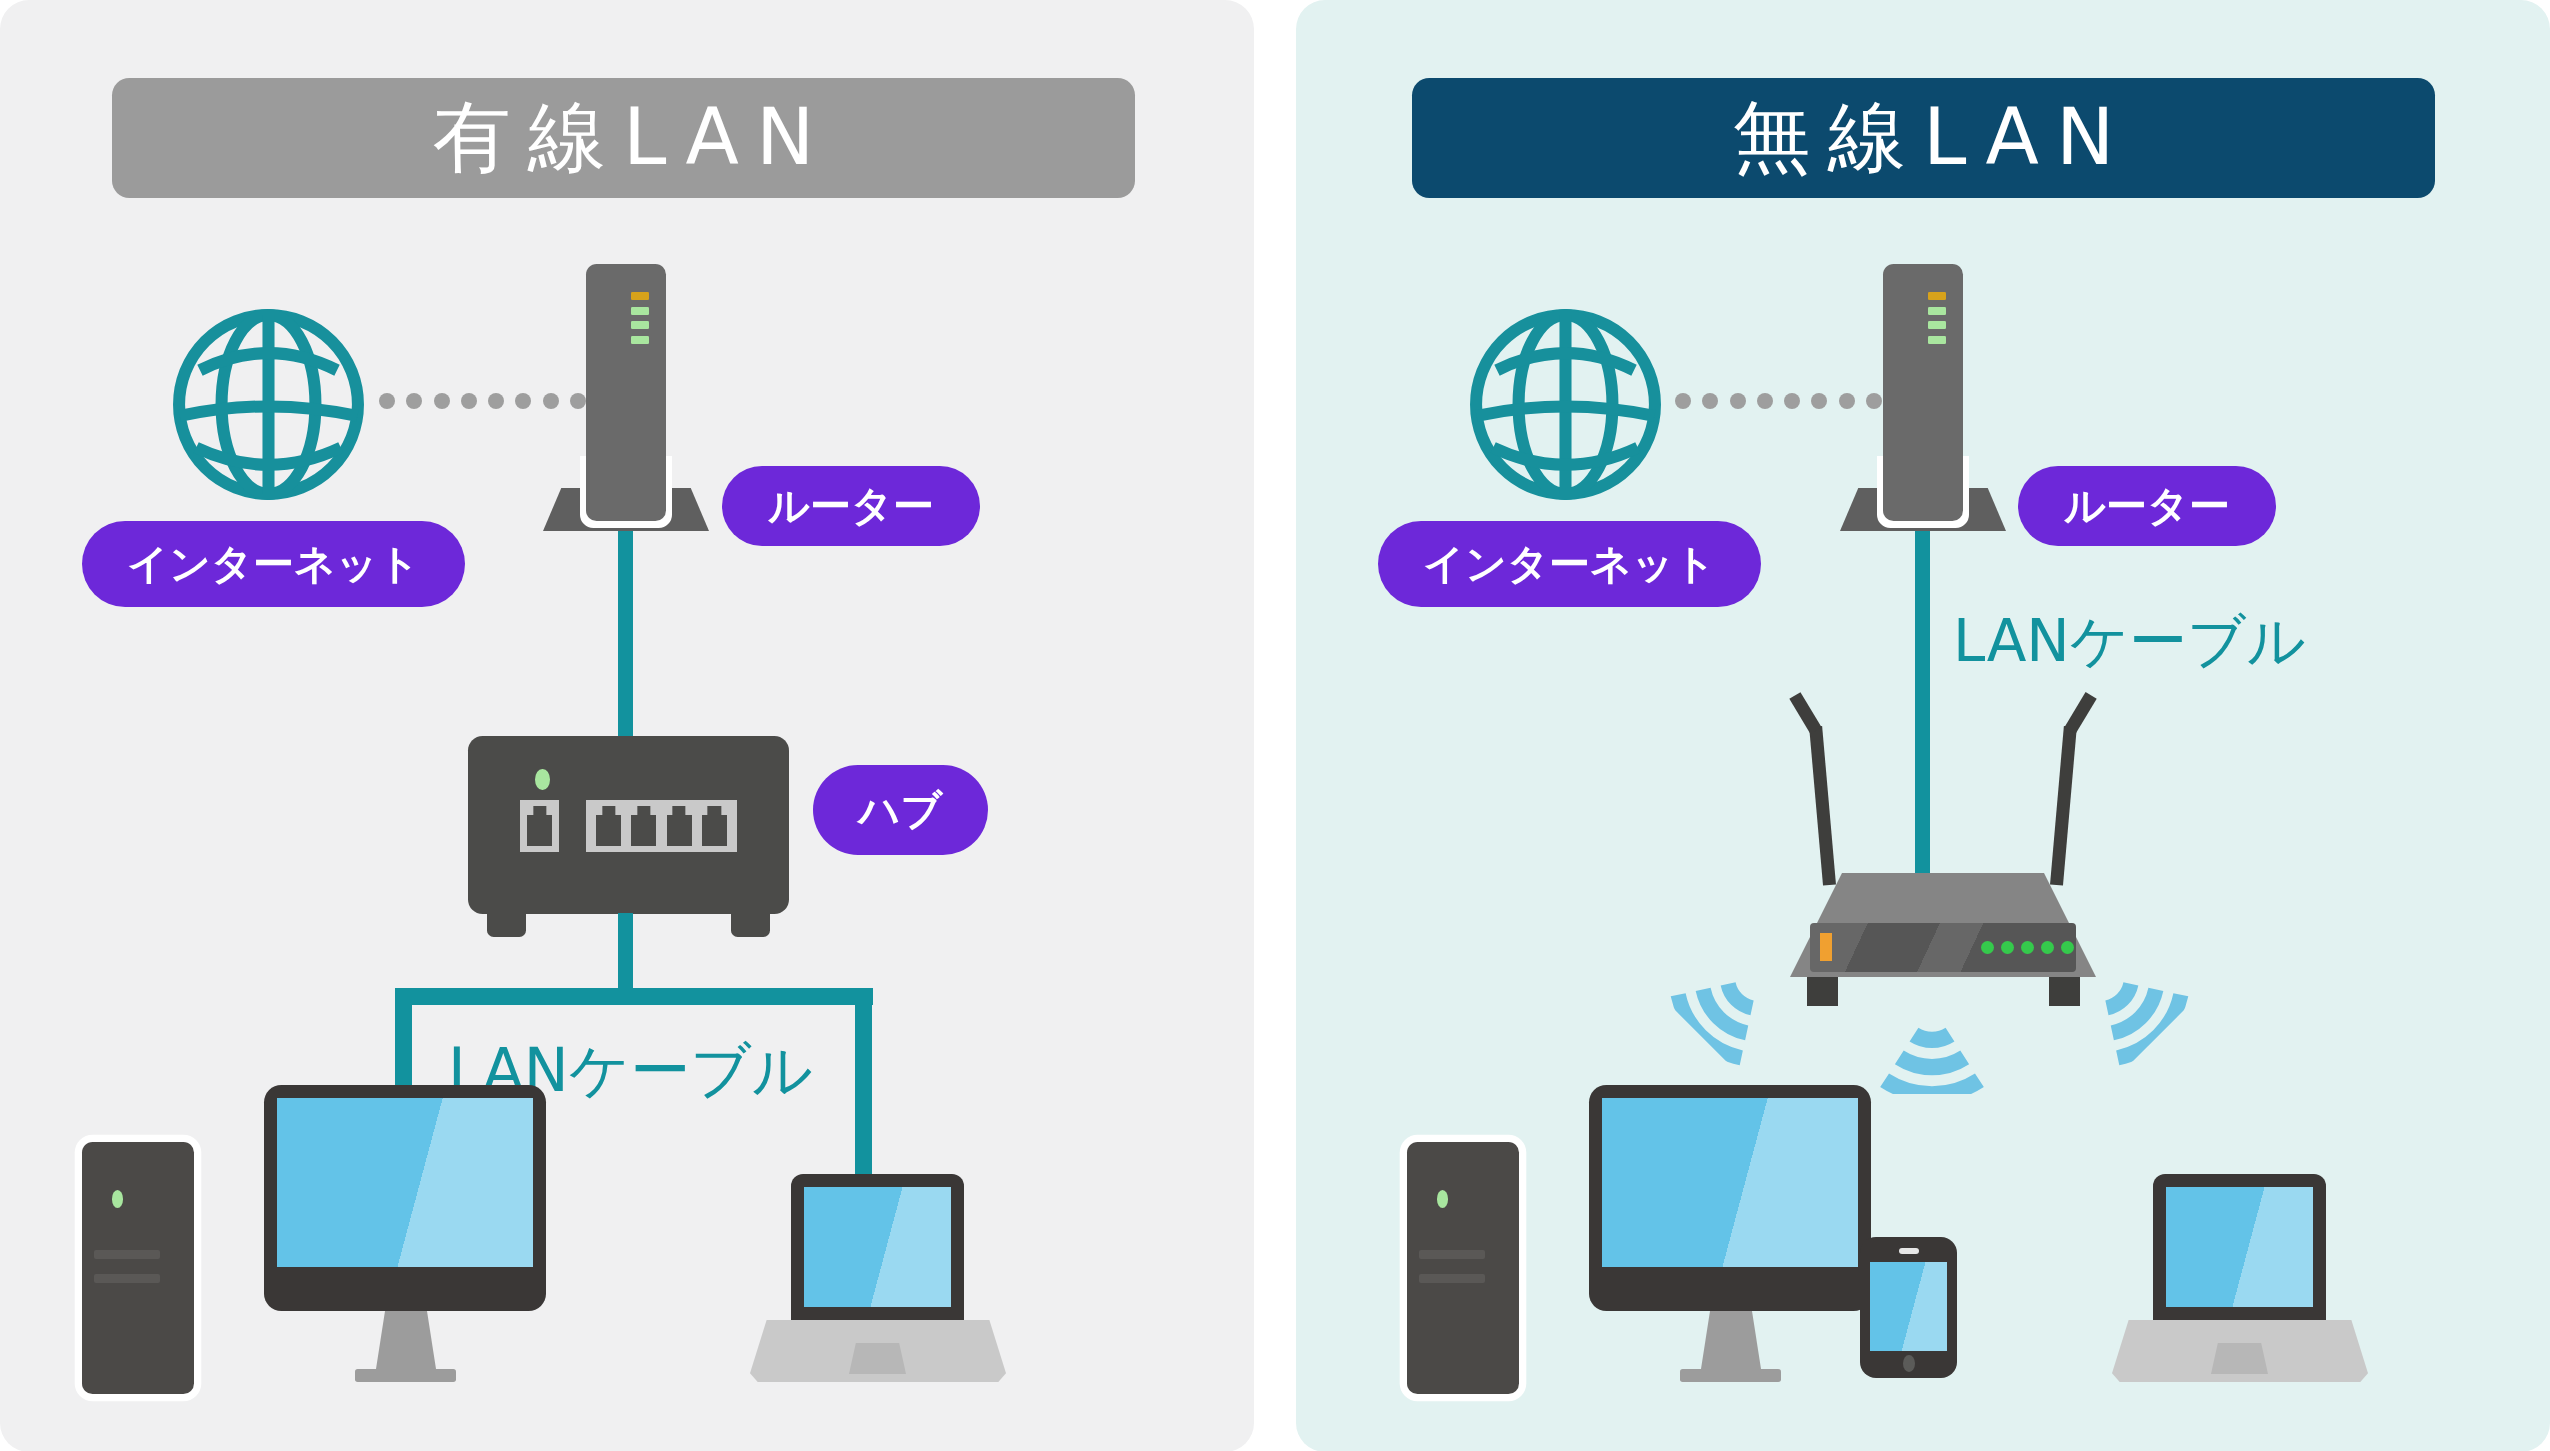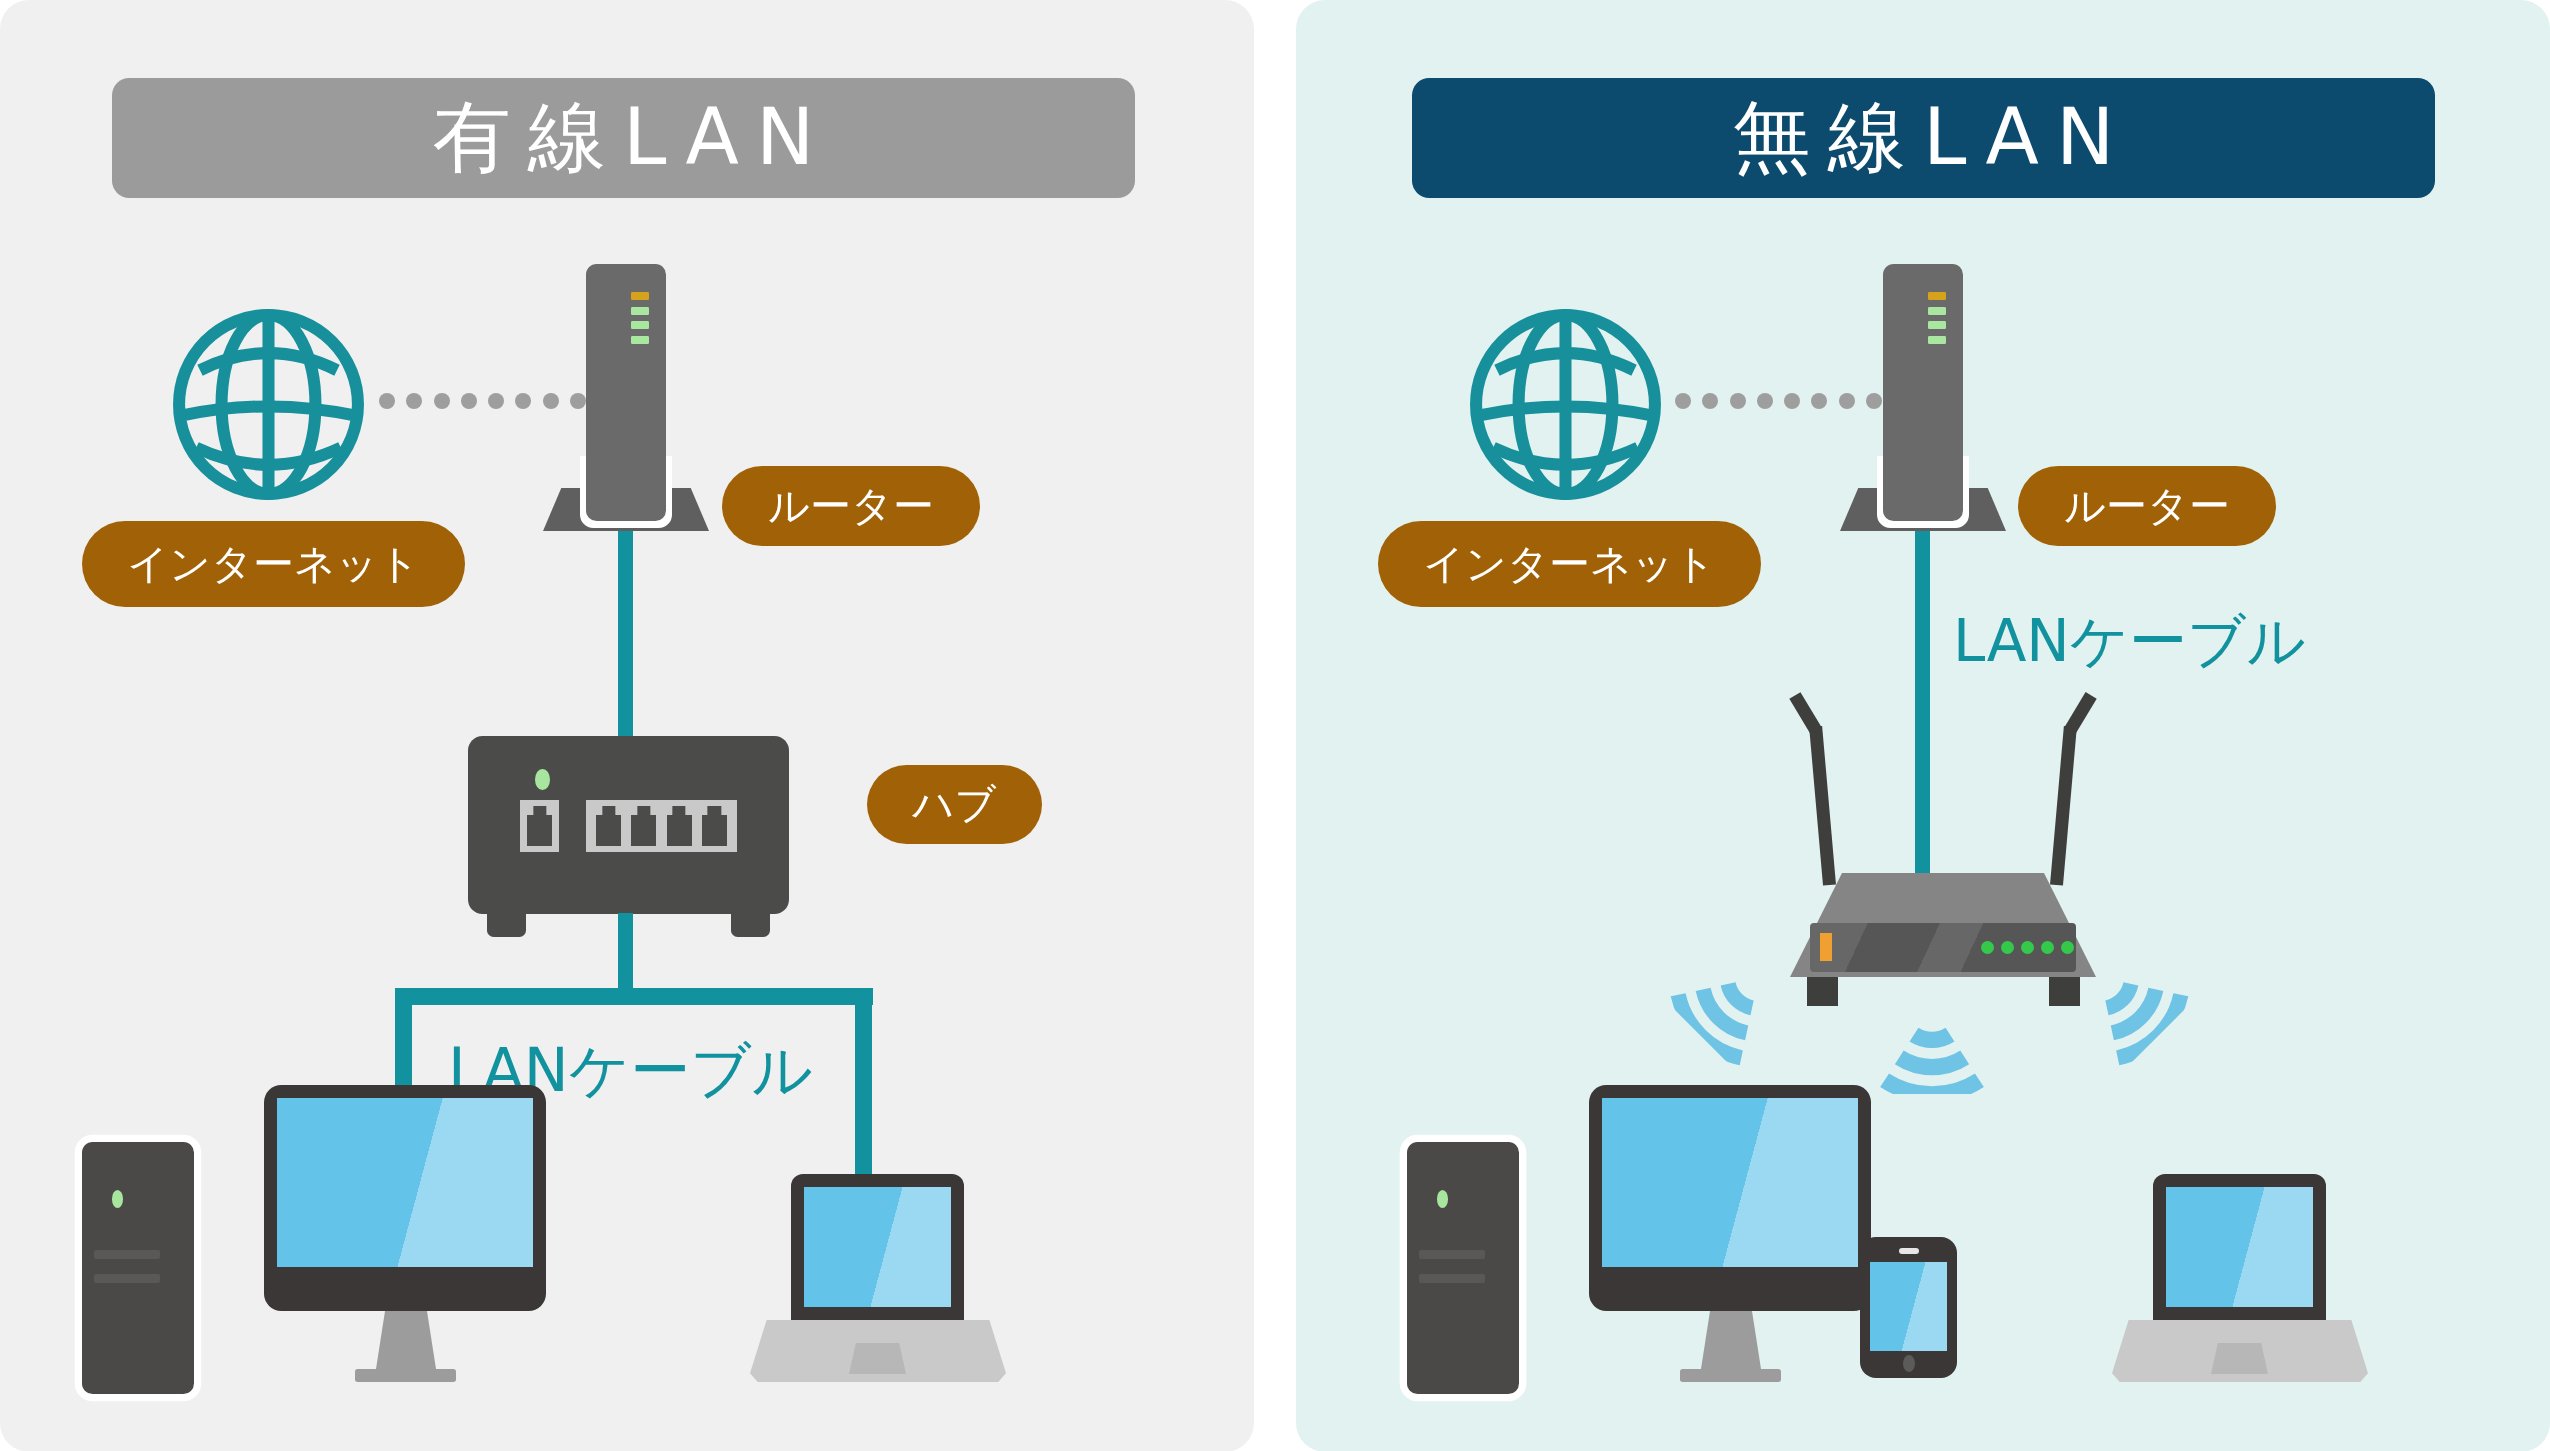--- a/index.html
+++ b/index.html
@@ -4,21 +4,21 @@
 <style>
   html,body{margin:0;padding:0;background:#ffffff;font-family:"DejaVu Sans","Liberation Sans",sans-serif;}
   #canvas{position:relative;width:2550px;height:1452px;background:#ffffff;overflow:hidden;}
   .panel{position:absolute;top:0;height:1452px;border-radius:29px;}
   .panel.wired{left:0;width:1254px;background:#f0f0f1;}
   .panel.wireless{left:1296px;width:1254px;background:#e2f2f1;}
   .hdr{position:absolute;top:78px;height:120px;border-radius:17.3px;display:flex;align-items:center;justify-content:center;
        color:#ffffff;font-size:78px;letter-spacing:0.22em;text-indent:0.22em;font-weight:500;}
   .hdr.gray{left:112px;width:1023px;background:#9b9b9b;}
   .hdr.teal{left:1412px;width:1023px;background:#0c4a6e;}
-  .pill{position:absolute;background:#a16207;color:#ffffff;border-radius:663px;display:flex;align-items:center;justify-content:center;font-size:41px;font-weight:400;white-space:nowrap;}
+  .pill{position:absolute;background:#6d28d9;color:#ffffff;border-radius:663px;display:flex;align-items:center;justify-content:center;font-size:41px;font-weight:700;white-space:nowrap;}
   .cable{position:absolute;background:#12929e;}
   .cable-label{position:absolute;color:#12929e;font-size:60px;font-weight:500;white-space:nowrap;}
   .dots{position:absolute;display:flex;gap:11.3px;}
   .dots i{width:16px;height:16px;border-radius:50%;background:#9e9e9e;}
   
   .router{position:absolute;width:166px;height:267px;}
   .router .base{position:absolute;bottom:0;left:0;width:166px;height:43px;background:#5f5f5f;
                 clip-path:polygon(11% 0,89% 0,100% 100%,0 100%);}
   .router .whitecol{position:absolute;left:50%;transform:translateX(-50%);bottom:3.3px;width:92px;height:72px;background:#ffffff;border-radius:0 0 13.3px 13.3px;}
   .router .tower{position:absolute;left:50%;transform:translateX(-50%);top:0;width:80px;height:257px;background:#6a6a6a;border-radius:10.6px;}
@@ -133,21 +133,21 @@
     <div class="port4">
       <span class="jack"></span>
       <span class="jack"></span>
       <span class="jack"></span>
       <span class="jack"></span>
     </div>
     <div class="foot l"></div>
     <div class="foot r"></div>
   </div>
 
-  <div class="pill" style="left:867px;top:765px;width:175px;height:79px">ハブ</div>
+  <div class="pill" style="left:813px;top:765px;width:175px;height:90px">ハブ</div>
 
   <div class="cable" style="left:618px;top:913px;width:14.6px;height:86px"></div>
   <div class="cable" style="left:395px;top:988px;width:478px;height:17.3px"></div>
   <div class="cable" style="left:395px;top:988px;width:17.3px;height:105px"></div>
   <div class="cable" style="left:855px;top:988px;width:17.3px;height:201px"></div>
 
   <div class="cable-label" style="left:398px;top:1031px;width:465px;text-align:center">LANケーブル</div>
 
   <div class="monitor" style="left:264px;top:1085px">
     <div class="frame"></div>

